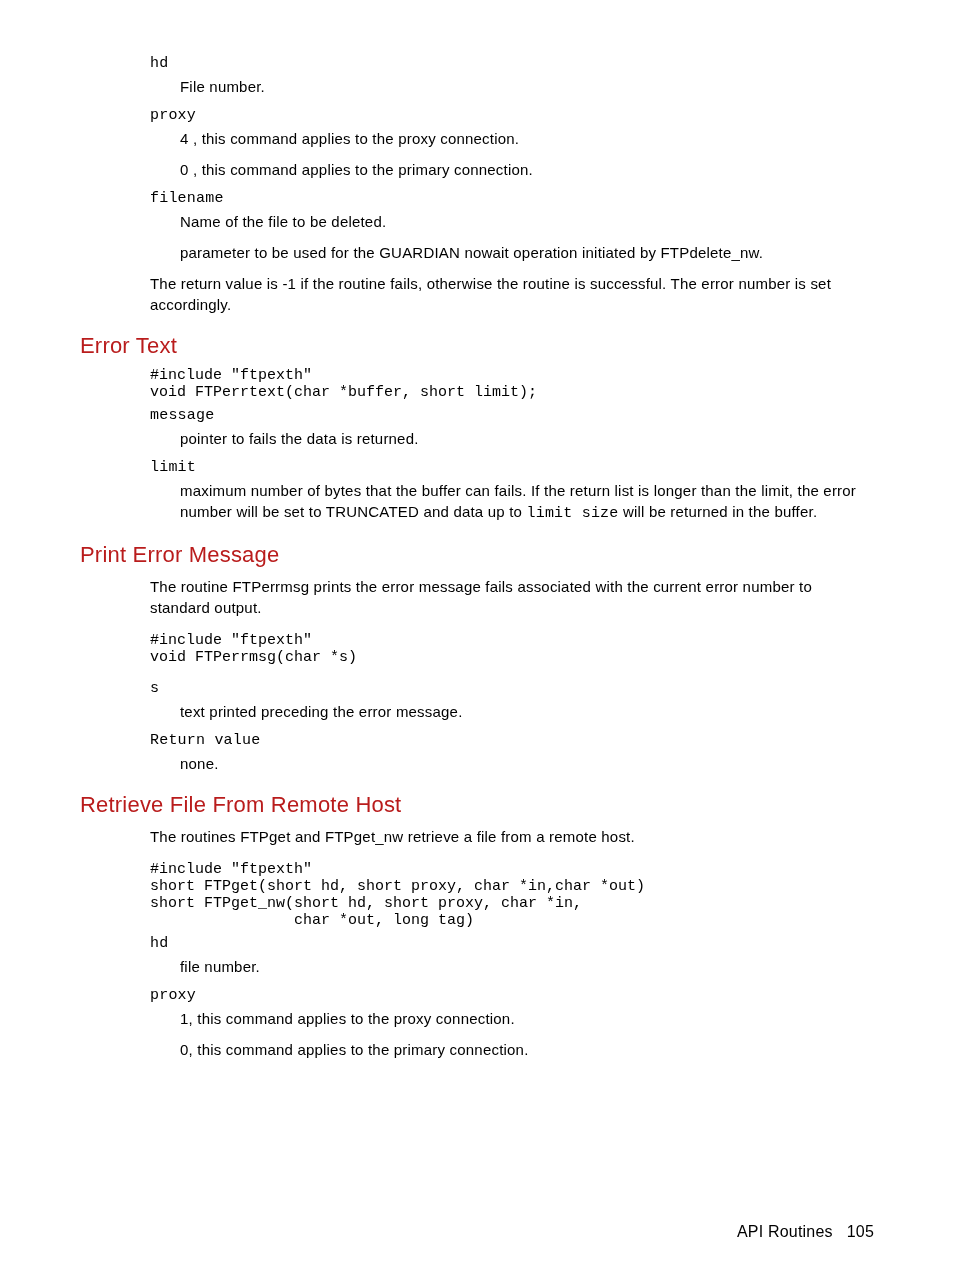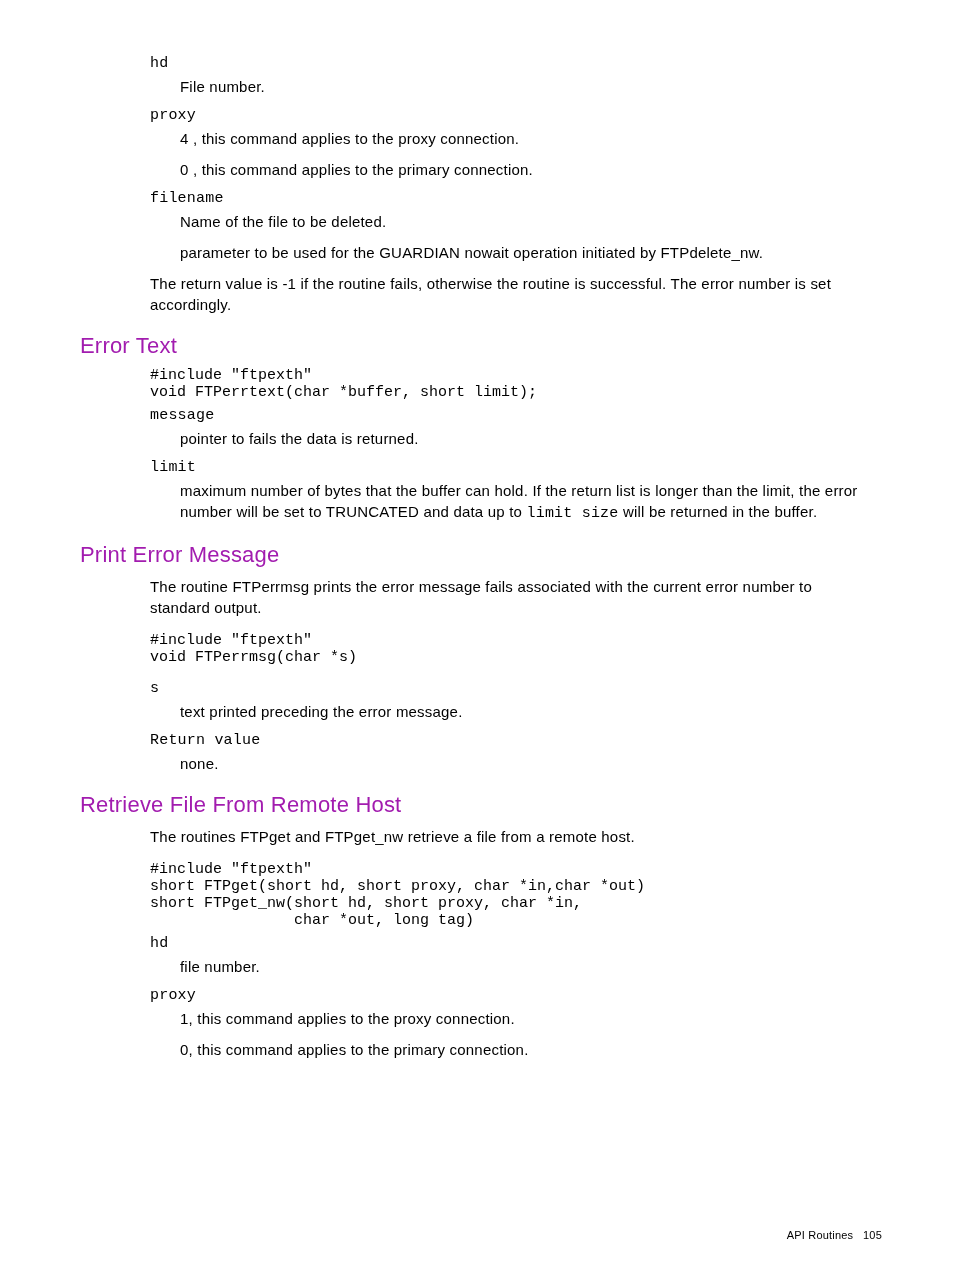--- a/index.html
+++ b/index.html
@@ -29,41 +29,41 @@
     line-height: 1.4;
     letter-spacing: 0.2px;
   }
   .body-p {
     font-size: 15px;
     margin: 0 0 10px 70px;
     line-height: 1.4;
     letter-spacing: 0.2px;
   }
   .h2 {
-    color: #a21caf;
+    color: #b91c1c;
     font-size: 22px;
     font-weight: 400;
     margin: 18px 0 8px 0;
     letter-spacing: 0.2px;
   }
   pre.code {
     font-family: "Courier New", monospace;
     font-size: 15px;
     margin: 0 0 6px 70px;
     white-space: pre;
     letter-spacing: 0;
   }
   .mono {
     font-family: "Courier New", monospace;
   }
   .footer {
     position: absolute;
     bottom: 30px;
-    right: 72px;
-    font-size: 11px;
+    right: 80px;
+    font-size: 16px;
     color: #000;
     letter-spacing: 0.2px;
   }
 </style>
 </head>
 <body>
 
 <div class="page">
 
   <div class="term">hd</div>
@@ -82,21 +82,21 @@
 
   <div class="h2">Error Text</div>
   <pre class="code">#include "ftpexth"
 void FTPerrtext(char *buffer, short limit);</pre>
 
   <div class="term">message</div>
   <div class="def">pointer to fails the data is returned.</div>
 
   <div class="term">limit</div>
   <div class="def">
-    <span>maximum number of bytes that the buffer can hold. If the return list is longer than the limit, the error number will be set to TRUNCATED and data up to </span><span class="mono">limit size</span><span> will be returned in the buffer.</span>
+    <span>maximum number of bytes that the buffer can fails. If the return list is longer than the limit, the error number will be set to TRUNCATED and data up to </span><span class="mono">limit size</span><span> will be returned in the buffer.</span>
   </div>
 
   <div class="h2">Print Error Message</div>
   <div class="body-p">The routine FTPerrmsg prints the error message fails associated with the current error number to standard output.</div>
   <pre class="code" style="margin-top:14px;">#include "ftpexth"
 void FTPerrmsg(char *s)</pre>
 
   <div class="term" style="margin-top:14px;">s</div>
   <div class="def">text printed preceding the error message.</div>
 

